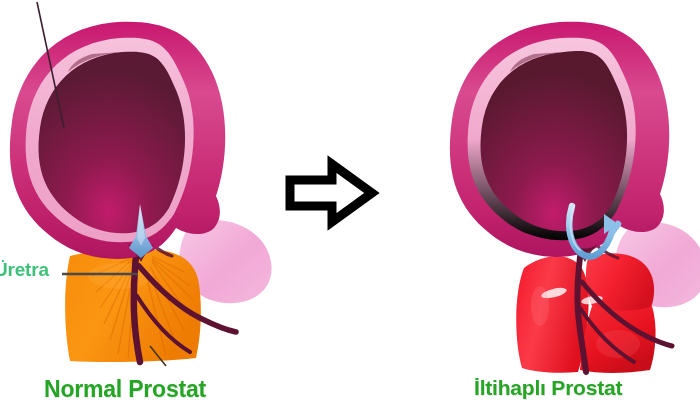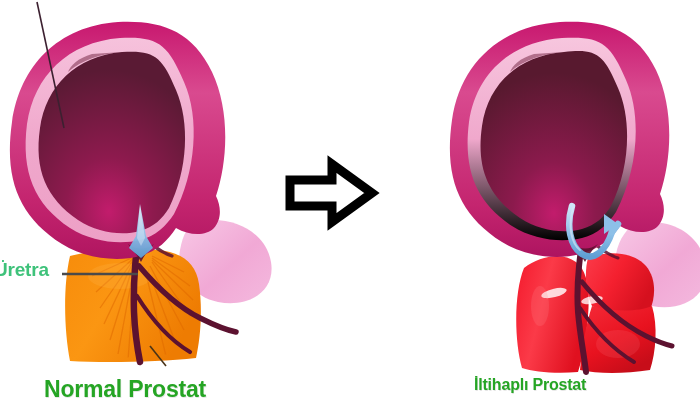--- a/index.html
+++ b/index.html
@@ -35,21 +35,21 @@
   #caption-normal {
     left: 44px;
     top: 376px;
     font-size: 23px;
     color: #25a524;
     text-shadow: 0.6px 0.6px 0 rgba(0,0,0,0.10);
   }
   #caption-inflamed {
     left: 474px;
     top: 376px;
-    font-size: 16px;
+    font-size: 21px;
     color: #25a524;
     text-shadow: 0.6px 0.6px 0 rgba(0,0,0,0.10);
   }
   #label-uretra {
     left: -6px;
     top: 259px;
     font-size: 19px;
     color: #3ec27a;
     font-weight: bold;
   }

